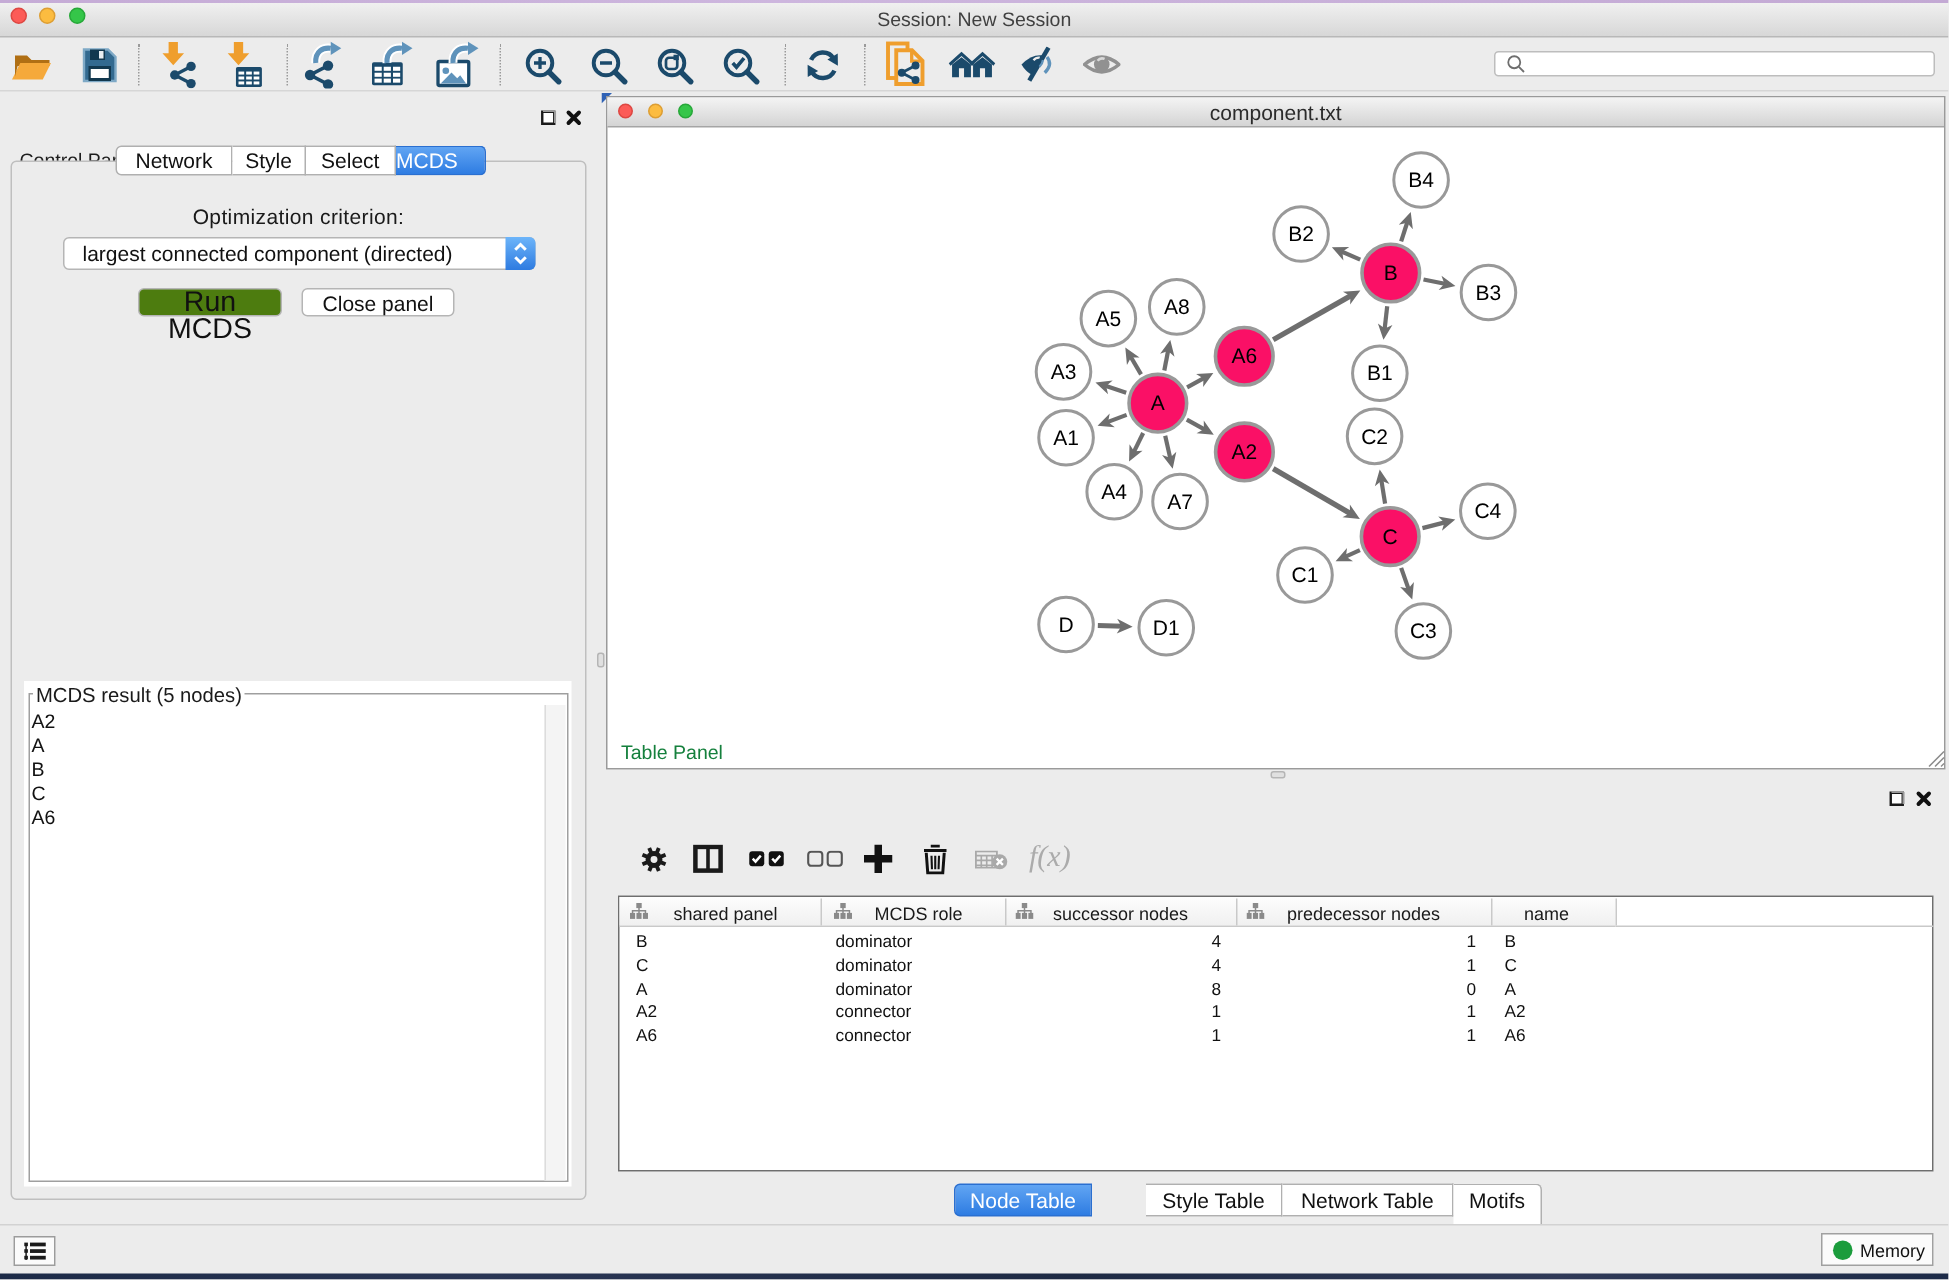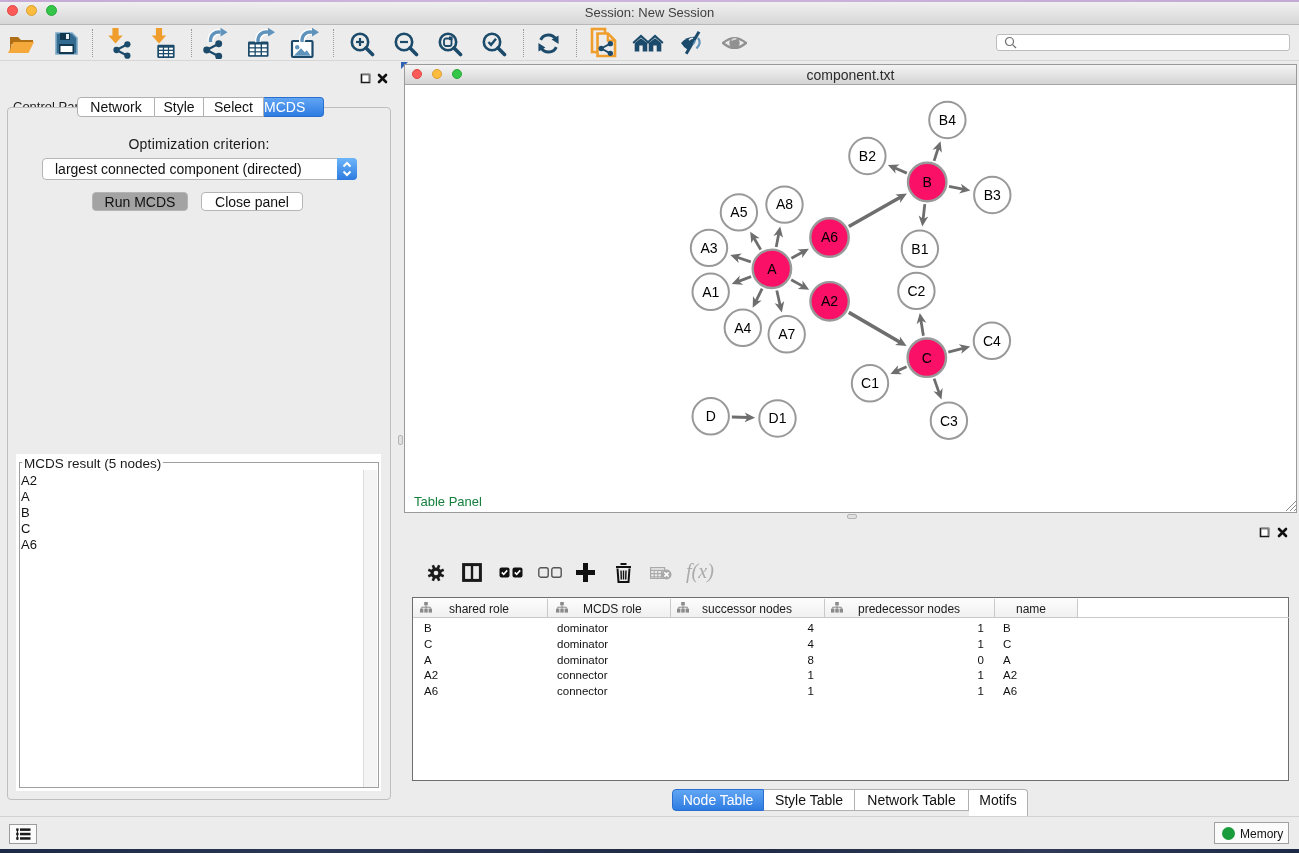--- a/index.html
+++ b/index.html
@@ -174,21 +174,21 @@
 <div class="abs" style="left:204px;top:97px;width:60px;height:20px;background:#fff;color:#111;border:1px solid #b0b0b0;border-left:none;text-align:center;font-size:14px;line-height:19px;">Select</div>
 <div class="abs" style="left:264px;top:97px;width:60px;height:20px;background:linear-gradient(#61a5f3,#2e7ce2);color:#fff;border:1px solid #2a6fd0;border-left:none;border-radius:0 4px 4px 0;text-align:left;font-size:14px;line-height:19px;">MCDS</div>
 <div class="abs" style="left:0px;top:136px;width:398px;text-align:center;font-size:14px;letter-spacing:0.25px;color:#1a1a1a;">Optimization criterion:</div>
 <div class="abs" style="left:42px;top:158px;width:315px;height:22px;background:#fff;border:1px solid #b5b5b5;border-radius:4px;"></div>
 <div class="abs" style="left:55px;top:161px;font-size:14px;color:#111;">largest connected component (directed)</div>
 <div class="abs" style="left:337px;top:158px;width:20px;height:22px;border-radius:0 4px 4px 0;background:linear-gradient(#6db5fa,#2e7be0);"></div>
 <svg class="abs" style="left:337px;top:158px;" width="20" height="22" viewBox="0 0 20 22">
     <polyline points="6.5,8.5 10,5 13.5,8.5" fill="none" stroke="#fff" stroke-width="2"></polyline>
     <polyline points="6.5,13.5 10,17 13.5,13.5" fill="none" stroke="#fff" stroke-width="2"></polyline>
   </svg>
-<div class="abs" style="left:92px;top:192px;width:96px;height:19px;background:#a3a3a3;border:1px solid #b5b5b5;border-radius:4px;text-align:center;font-size:14px;color:#111;line-height:18px;">Run MCDS</div>
+<div class="abs" style="left:92px;top:192px;width:96px;height:19px;background:#4d7c0f;border:1px solid #b5b5b5;border-radius:4px;text-align:center;font-size:19px;color:#111;line-height:18px;">Run MCDS</div>
 <div class="abs" style="left:201px;top:192px;width:102px;height:19px;background:#fff;border:1px solid #b5b5b5;border-radius:4px;text-align:center;font-size:14px;color:#111;line-height:18px;">Close panel</div>
 <div class="abs" style="left:16px;top:454px;width:365px;height:337px;background:#fff;"></div>
 <div class="abs" style="left:19px;top:462px;width:360px;height:326px;border:1px solid #9f9f9f;"></div>
 <div class="abs" style="left:22px;top:456px;background:#fff;padding:0 2px;font-size:13.5px;color:#1a1a1a;">MCDS result (5 nodes)</div>
 <div class="abs" style="left:21px;top:472.5px;font-size:13px;color:#111;line-height:16px;">A2<br>A<br>B<br>C<br>A6</div>
 <div class="abs" style="left:363px;top:470px;width:14px;height:317px;background:#f4f4f4;border-left:1px solid #dcdcdc;"></div>
 
 <svg class="abs" style="left:401px;top:62px;" width="7" height="7" viewBox="0 0 7 7">
     <path d="M0,0 L7,0 L0,7 Z" fill="#2f62b5"></path>
   </svg>
@@ -383,21 +383,21 @@
   </svg>
 <svg class="abs" style="left:831px;top:602px;" width="12" height="11" viewBox="0 0 12 11">
     <g fill="#8a8a8a">
       <rect x="4.2" y="0" width="3.6" height="3.4"></rect>
       <rect x="0" y="6.6" width="3.4" height="4"></rect>
       <rect x="4.3" y="6.6" width="3.4" height="4"></rect>
       <rect x="8.6" y="6.6" width="3.4" height="4"></rect>
     </g>
     <path d="M6,3.4 V6.6 M1.7,6.6 V5.2 H10.3 V6.6" stroke="#8a8a8a" stroke-width="1" fill="none"></path>
   </svg>
-<div class="abs" style="left:449px;top:602px;font-size:12px;color:#1a1a1a;">shared role</div>
+<div class="abs" style="left:449px;top:602px;font-size:12px;color:#1a1a1a;">shared panel</div>
 <div class="abs" style="left:583px;top:602px;font-size:12px;color:#1a1a1a;">MCDS role</div>
 <div class="abs" style="left:702px;top:602px;font-size:12px;color:#1a1a1a;">successor nodes</div>
 <div class="abs" style="left:858px;top:602px;font-size:12px;color:#1a1a1a;">predecessor nodes</div>
 <div class="abs" style="left:1016px;top:602px;font-size:12px;color:#1a1a1a;text-align:right;">name</div>
 <div class="abs" style="left:424px;top:622px;font-size:11.5px;color:#111;">B</div>
 <div class="abs" style="left:557px;top:622px;font-size:11.5px;color:#111;">dominator</div>
 <div class="abs" style="left:700px;top:622px;width:114px;text-align:right;font-size:11.5px;color:#111;">4</div>
 <div class="abs" style="left:860px;top:622px;width:124px;text-align:right;font-size:11.5px;color:#111;">1</div>
 <div class="abs" style="left:1003px;top:622px;font-size:11.5px;color:#111;">B</div>
 <div class="abs" style="left:424px;top:638px;font-size:11.5px;color:#111;">C</div>
@@ -413,21 +413,21 @@
 <div class="abs" style="left:424px;top:669px;font-size:11.5px;color:#111;">A2</div>
 <div class="abs" style="left:557px;top:669px;font-size:11.5px;color:#111;">connector</div>
 <div class="abs" style="left:700px;top:669px;width:114px;text-align:right;font-size:11.5px;color:#111;">1</div>
 <div class="abs" style="left:860px;top:669px;width:124px;text-align:right;font-size:11.5px;color:#111;">1</div>
 <div class="abs" style="left:1003px;top:669px;font-size:11.5px;color:#111;">A2</div>
 <div class="abs" style="left:424px;top:685px;font-size:11.5px;color:#111;">A6</div>
 <div class="abs" style="left:557px;top:685px;font-size:11.5px;color:#111;">connector</div>
 <div class="abs" style="left:700px;top:685px;width:114px;text-align:right;font-size:11.5px;color:#111;">1</div>
 <div class="abs" style="left:860px;top:685px;width:124px;text-align:right;font-size:11.5px;color:#111;">1</div>
 <div class="abs" style="left:1003px;top:685px;font-size:11.5px;color:#111;">A6</div>
-<div class="abs" style="left:672px;top:789px;width:92px;height:22px;background:linear-gradient(#61a5f3,#2e7ce2);color:#fff;border:1px solid #2a6fd0;border-radius:4px 0 0 4px;text-align:center;font-size:14px;line-height:21px;">Node Table</div>
+<div class="abs" style="left:636px;top:789px;width:92px;height:22px;background:linear-gradient(#61a5f3,#2e7ce2);color:#fff;border:1px solid #2a6fd0;border-radius:4px 0 0 4px;text-align:center;font-size:14px;line-height:21px;">Node Table</div>
 <div class="abs" style="left:764px;top:789px;width:91px;height:22px;background:#fff;color:#111;border:1px solid #b0b0b0;border-left:none;text-align:center;font-size:14px;line-height:21px;">Style Table</div>
 <div class="abs" style="left:855px;top:789px;width:114px;height:22px;background:#fff;color:#111;border:1px solid #b0b0b0;border-left:none;text-align:center;font-size:14px;line-height:21px;">Network Table</div>
 <div class="abs" style="left:969px;top:789px;width:59px;height:38px;background:#fff;color:#111;border:1px solid #b0b0b0;border-left:none;border-radius:0 4px 4px 0;text-align:center;font-size:14px;line-height:21px;">Motifs</div>
 
 <div class="abs" style="left:0;top:816px;width:1299px;height:34px;background:#ececec;border-top:1px solid #d2d2d2;"></div>
 <div class="abs" style="left:9px;top:824px;width:28px;height:20px;background:#fbfbfb;border:1px solid #9c9c9c;"></div>
 <svg class="abs" style="left:16px;top:828px;" width="15" height="13" viewBox="0 0 15 13">
     <line x1="1.4" y1="1" x2="1.4" y2="12" stroke="#1a1a1a" stroke-width="1"></line>
     <g fill="#1a1a1a">
       <rect x="0.2" y="0.4" width="2.4" height="2.4"></rect>

